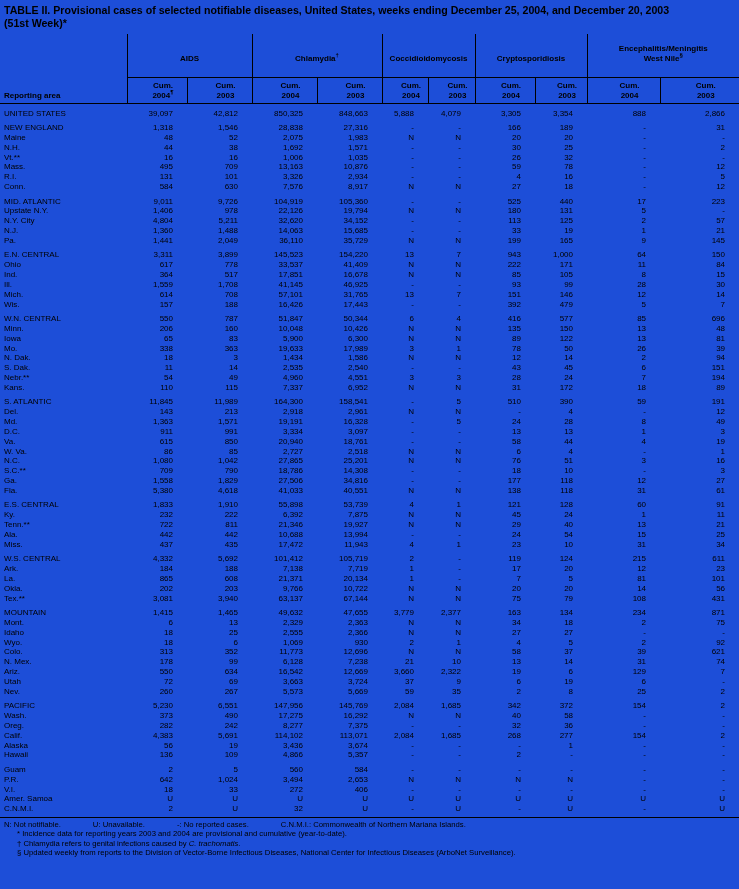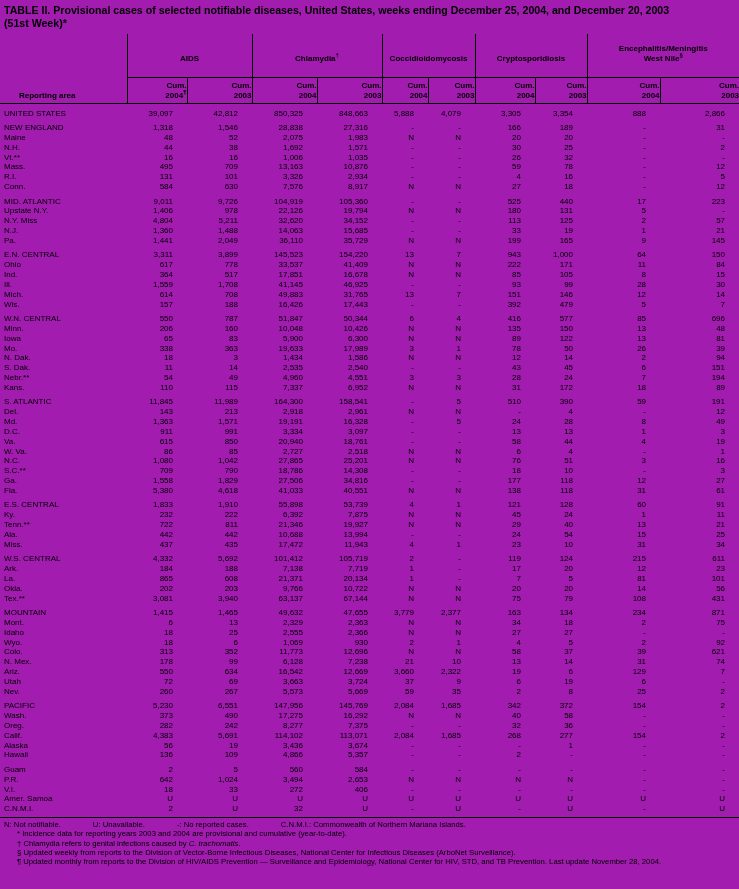--- a/index.html
+++ b/index.html
@@ -1,39 +1,39 @@
 <!DOCTYPE html>
 <html><head>
 <meta charset="utf-8">
 <style>
   html,body{margin:0;padding:0;background:#fff;}
   .page{
     width:739px;height:889px;box-sizing:border-box;
-    background:#a21caf;color:#000;
+    background:#1d4ed8;color:#000;
     font-family:"Liberation Sans","DejaVu Sans",sans-serif;
     padding:4px 0 0 0;overflow:hidden;
   }
   .title{
     font-weight:bold;font-size:10.6px;line-height:12.5px;
     padding-left:4px;width:731px;margin-bottom:5px;
   }
   table{border-collapse:collapse;table-layout:fixed;width:739px;}
   th,td{padding:0;margin:0;}
   thead th{font-weight:bold;vertical-align:bottom;font-size:8px;line-height:9.5px;}
   th.area{
-    text-align:left;padding-left:19px;padding-bottom:3px;
+    text-align:left;padding-left:4px;padding-bottom:3px;
     border-bottom:1px solid #000;
   }
   th.group{
     border-left:1px solid #000;border-bottom:1px solid #000;
     text-align:center;height:27px;padding:2px 0 14px 0;
   }
   th.sub{
     border-left:1px solid #000;border-bottom:1px solid #000;
-    text-align:right;height:21px;padding:1px 0 3px 12px;
+    text-align:center;height:21px;padding:1px 0 3px 12px;
   }
   sup{font-size:6px;line-height:0;vertical-align:super;}
   tbody td{
     font-size:8px;line-height:9.85px;white-space:nowrap;
     text-align:right;padding-right:14px;
   }
   tbody td.area{text-align:left;padding-right:0;padding-left:4px;}
   tr.section-start td{padding-top:4.6px;}
   .footer-rule{border-top:1.5px solid #000;width:739px;margin-top:3px;}
   .footnotes{font-size:7.7px;line-height:9.3px;padding-left:4px;margin-top:2px;width:731px;}
@@ -215,21 +215,21 @@
           <td>22,126</td>
           <td>19,794</td>
           <td>N</td>
           <td>N</td>
           <td>180</td>
           <td>131</td>
           <td>5</td>
           <td>-</td>
         </tr>
         <tr>
-          <td class="area">N.Y. Miss</td>
+          <td class="area">N.Y. City</td>
           <td>4,804</td>
           <td>5,211</td>
           <td>32,620</td>
           <td>34,152</td>
           <td>-</td>
           <td>-</td>
           <td>113</td>
           <td>125</td>
           <td>2</td>
           <td>57</td>
@@ -309,21 +309,21 @@
           <td>-</td>
           <td>93</td>
           <td>99</td>
           <td>28</td>
           <td>30</td>
         </tr>
         <tr>
           <td class="area">Mich.</td>
           <td>614</td>
           <td>708</td>
-          <td>49,883</td>
+          <td>57,101</td>
           <td>31,765</td>
           <td>13</td>
           <td>7</td>
           <td>151</td>
           <td>146</td>
           <td>12</td>
           <td>14</td>
         </tr>
         <tr>
           <td class="area">Wis.</td>
@@ -966,17 +966,16 @@
   </table>
 
   <div class="footer-rule"></div>
 
   <div class="footnotes">
     <div class="legend"><span>N: Not notifiable.</span><span>U: Unavailable.</span><span>-: No reported cases.</span><span>C.N.M.I.: Commonwealth of Northern Mariana Islands.</span></div>
     <div>
         <div class="note"><span class="sym">* </span><span>Incidence data for reporting years 2003 and 2004 are provisional and cumulative (year-to-date).</span></div>
         <div class="note"><span class="sym">† </span><span>Chlamydia refers to genital infections caused by </span><i>C. trachomatis</i><span>.</span></div>
         <div class="note"><span class="sym">§ </span><span>Updated weekly from reports to the Division of Vector-Borne Infectious Diseases, National Center for Infectious Diseases (ArboNet Surveillance).</span></div>
-        <div class="note"><span class="sym">¶ </span><span>Updated monthly from reports to the Division of HIV/AIDS Prevention — Surveillance and Epidemiology, National Center for HIV, STD, and TB Prevention. Last update November 28, 2004.</span></div>
       </div>
   </div>
 
 </div>
 
 </body></html>

